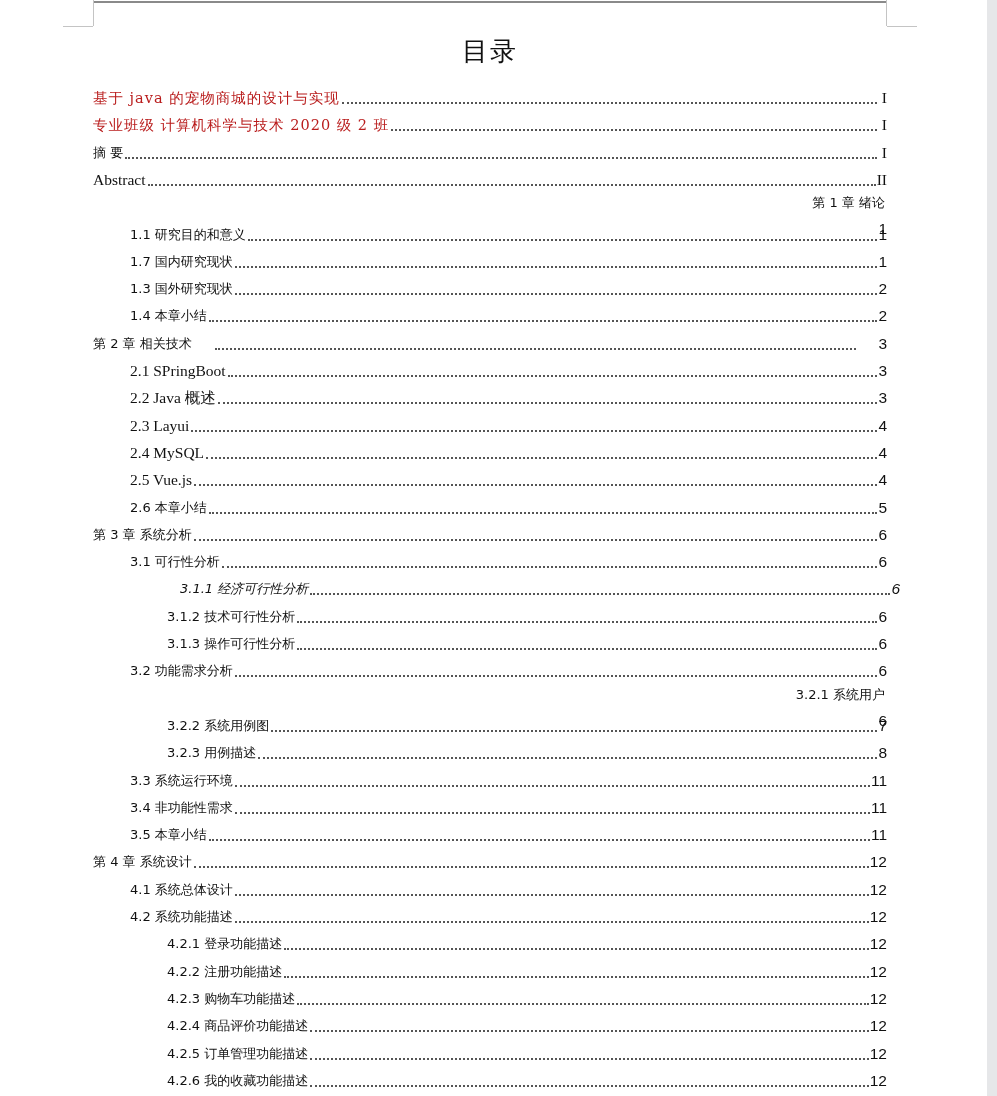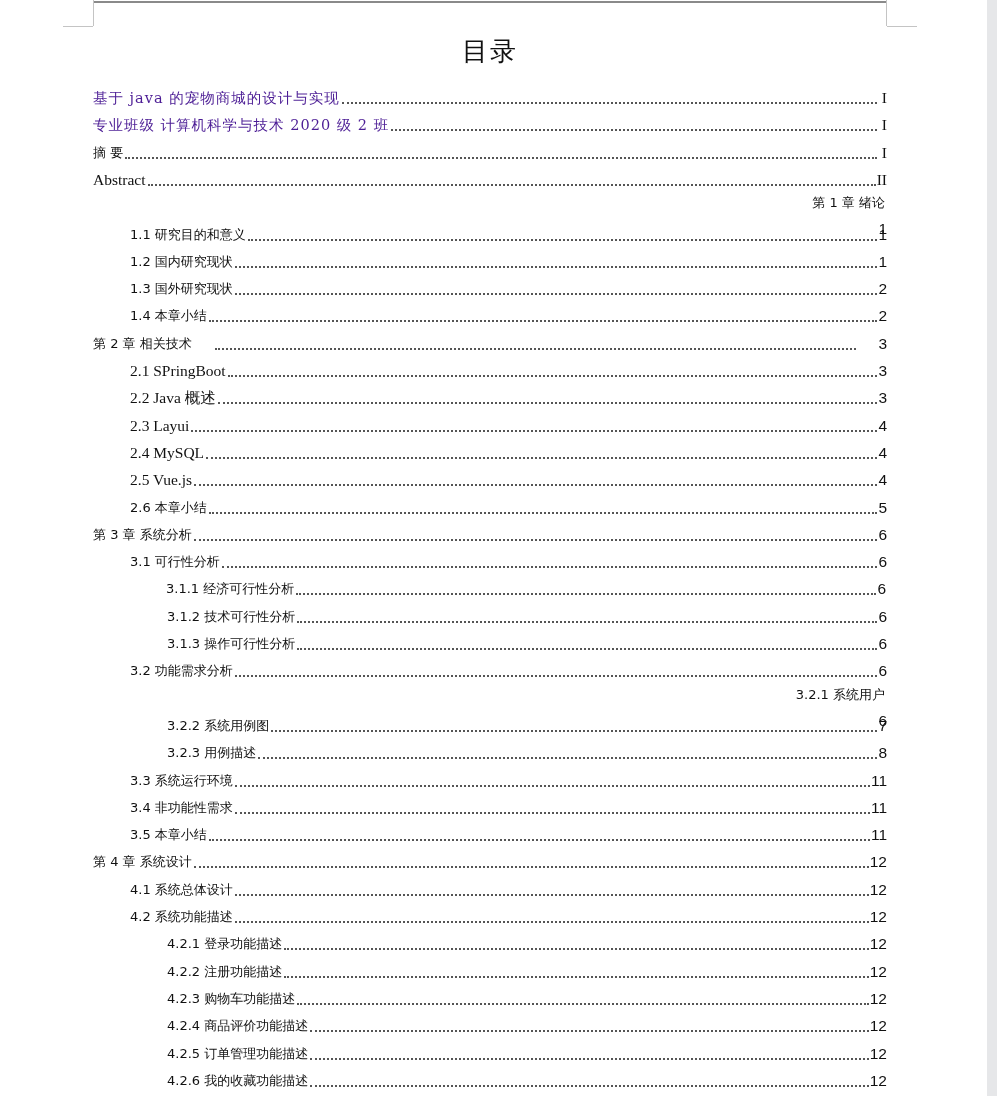--- a/index.html
+++ b/index.html
@@ -8,21 +8,21 @@
   .page-top-line { position:absolute; left:93px; width:794px; top:1px; height:2px; background:#8a8a8a; }
   .corner-v { position:absolute; top:0; width:1px; height:26px; background:#c4c4c4; }
   .corner-h { position:absolute; top:26px; height:1px; width:30px; background:#c4c4c4; }
   .scrollbar { position:absolute; right:0; top:0; width:10px; height:1096px; background:#e6e7e9; }
   .title { position:absolute; left:0; width:980px; top:34px; text-align:center;
            font-size:26px; font-family:"DejaVu Sans", sans-serif; letter-spacing:2px; }
   .toc { position:absolute; left:0; top:80px; width:980px; }
   .row { position:absolute; height:24px; display:flex; align-items:flex-end; font-size:15.5px; line-height:20px; }
   .row .label { white-space:nowrap; font-family:"Liberation Serif", serif; padding-right:2px; }
   .row .label.cjk { font-family:"DejaVu Sans", sans-serif; font-size:13px; }
-  .row .label.serifcjk { font-family:"DejaVu Serif", serif; font-size:14.5px; color:#4c1d95; letter-spacing:1px; }
+  .row .label.serifcjk { font-family:"DejaVu Serif", serif; font-size:14.5px; color:#b91c1c; letter-spacing:1px; }
   .row .dots { flex:1; border-bottom:2px dotted #555; margin-bottom:4px; height:0; }
   .row .page { font-family:"Liberation Sans", sans-serif; font-size:15.5px; padding-left:1px; min-width:9px; text-align:right; }
   .row .page.roman { font-family:"Liberation Serif", serif; }
 </style>
 </head>
 <body>
 
 <div class="page-top-line"></div>
 <div class="corner-v" style="left:93px"></div>
 <div class="corner-h" style="left:63px"></div>
@@ -57,21 +57,21 @@
       <span class="label cjk">第 1 章  绪论</span>
       <span class="dots"></span>
       <span class="page">1</span>
     </div>
     <div class="row" style="left: 130px; width: 757px; top: 140.5px;">
       <span class="label cjk">1.1  研究目的和意义</span>
       <span class="dots"></span>
       <span class="page">1</span>
     </div>
     <div class="row" style="left: 130px; width: 757px; top: 167.8px;">
-      <span class="label cjk">1.2  国内研究现状</span>
+      <span class="label cjk">1.7  国内研究现状</span>
       <span class="dots"></span>
       <span class="page">1</span>
     </div>
     <div class="row" style="left: 130px; width: 757px; top: 195.1px;">
       <span class="label cjk">1.3  国外研究现状</span>
       <span class="dots"></span>
       <span class="page">2</span>
     </div>
     <div class="row" style="left: 130px; width: 757px; top: 222.4px;">
       <span class="label cjk">1.4  本章小结</span>
@@ -116,21 +116,21 @@
     <div class="row" style="left: 93px; width: 794px; top: 440.8px;">
       <span class="label cjk">第 3 章  系统分析</span>
       <span class="dots"></span>
       <span class="page">6</span>
     </div>
     <div class="row" style="left: 130px; width: 757px; top: 468.1px;">
       <span class="label cjk">3.1 可行性分析</span>
       <span class="dots"></span>
       <span class="page">6</span>
     </div>
-    <div class="row" style="left: 166px; width: 720px; top: 495.4px;">
+    <div class="row" style="left: 180px; width: 720px; top: 495.4px; font-style: italic;">
       <span class="label cjk">3.1.1  经济可行性分析</span>
       <span class="dots"></span>
       <span class="page">6</span>
     </div>
     <div class="row" style="left: 167px; width: 720px; top: 522.7px;">
       <span class="label cjk">3.1.2 技术可行性分析</span>
       <span class="dots"></span>
       <span class="page">6</span>
     </div>
     <div class="row" style="left: 167px; width: 720px; top: 550px;">

